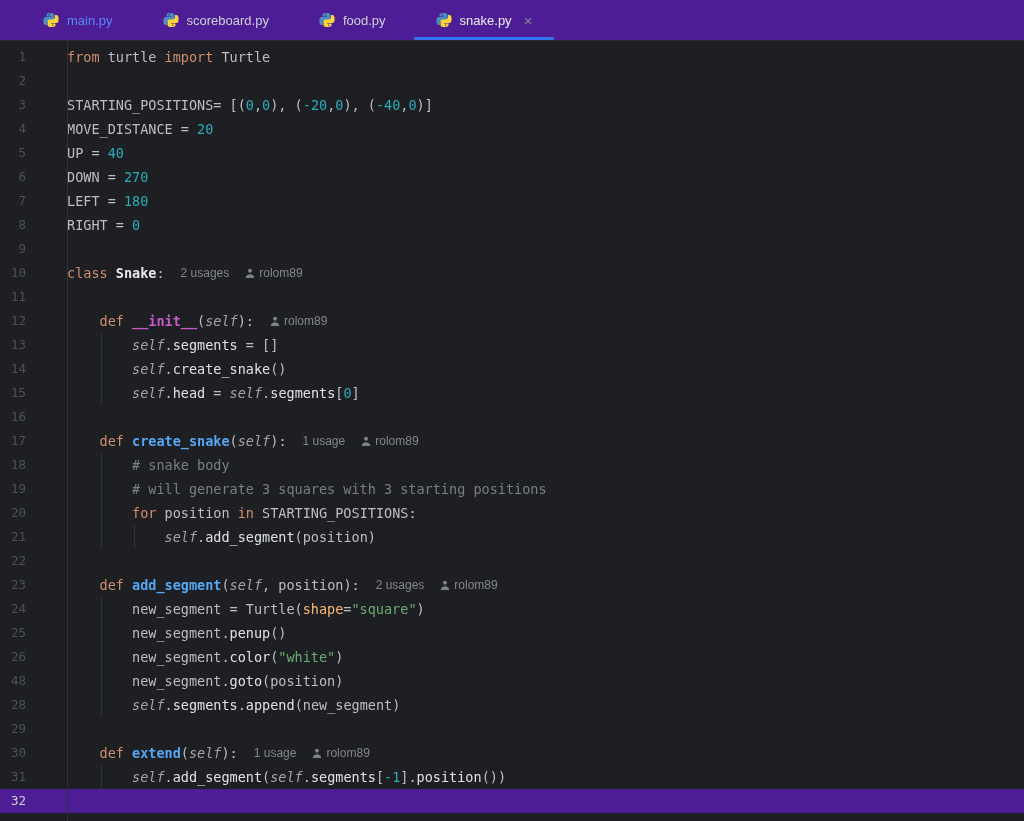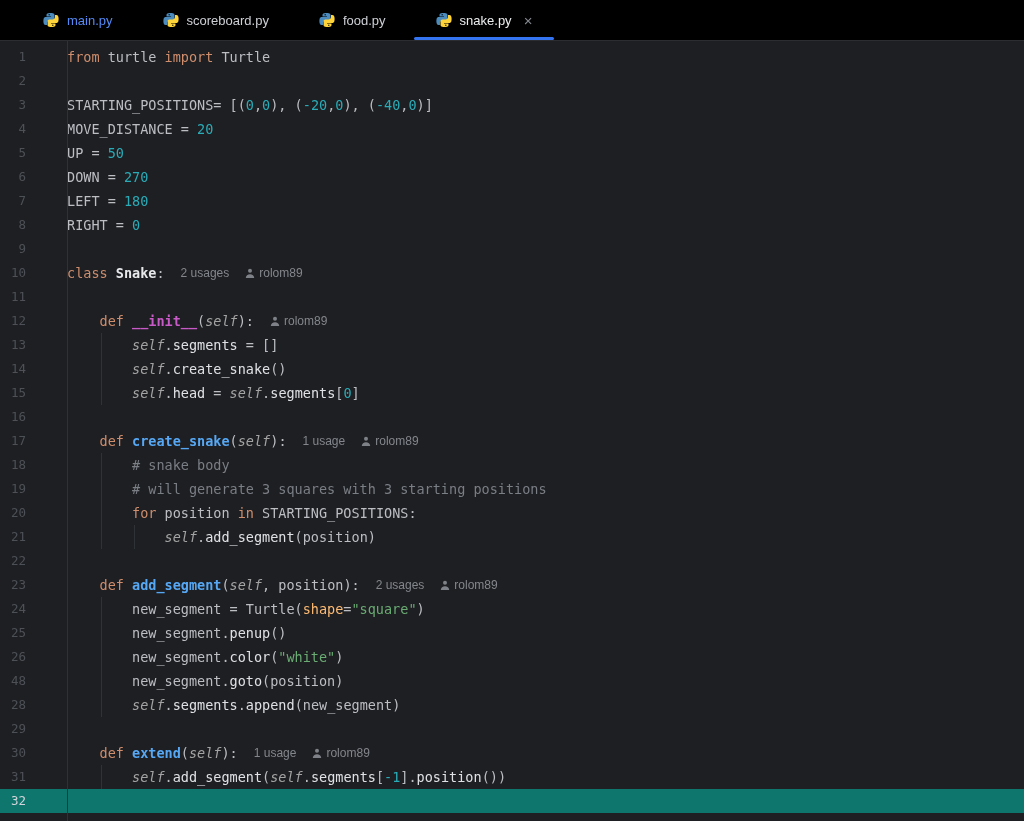--- a/index.html
+++ b/index.html
@@ -1,39 +1,39 @@
 <!DOCTYPE html>
 <html style="--accent: #3574F0;"><head>
 <meta charset="utf-8">
 <style>
   * { margin:0; padding:0; box-sizing:border-box; }
   html,body { width:1024px; height:821px; background:#1E1F22; overflow:hidden;
               font-family:"Liberation Sans", sans-serif; }
 
   
-  .tabbar { height:41px; background:#000000; border-bottom:1px solid #2B2D31;
+  .tabbar { height:41px; background:#4c1d95; border-bottom:1px solid #2B2D31;
             display:flex; align-items:stretch; padding-left:18px; }
   .tab { position:relative; display:flex; align-items:center; gap:8px;
          padding:0 25px; font-size:13px; color:#CED0D6; cursor:pointer; }
   .tab.modified { color:#548AF7; }
   .tab.active   { color:#ECEDEF; }
   .tab .underline { position:absolute; left:3px; right:3px; bottom:0; height:3px;
                     border-radius:3px; background:var(--accent,#3574F0); }
   .tab .close { color:#868A91; font-size:15px; margin-left:4px; line-height:1; }
   .tab .pyicon svg { display:block; }
 
   
   .editor { position:relative; height:780px; padding-top:4px;
             font-family:"DejaVu Sans Mono","Liberation Mono",monospace;
             font-size:13.5px; }
   .gutter-sep { position:absolute; left:67px; top:0; bottom:0; width:1px;
                 background:#2E3135; }
   .guide { position:absolute; width:1px; background:#2F3237; }
   .row { display:flex; height:24px; line-height:24px; }
-  .row.active { background:#0f766e; }
+  .row.active { background:#4c1d95; }
   .ln { flex:0 0 67px; text-align:right; padding-right:41px; color:#4D5157;
         font-size:12.5px; }
   .row.active .ln { color:#D2D5DB; }
   .code { white-space:pre; }
   .tk-sf { font-style:italic; }
   .tk-cl, .tk-fd, .tk-mg { font-weight:bold; }
   .hint { font-family:"Liberation Sans",sans-serif; font-size:12px;
           color:#83868C; margin-left:16px; white-space:nowrap; }
   .hint svg { vertical-align:-1px; margin-right:4px; }
 </style>
@@ -102,21 +102,21 @@
       <div class="row">
         <span class="ln">3</span>
         <span class="code"><span class="tk-p">STARTING_POSITIONS= [(</span><span class="tk-n">0</span><span class="tk-p">,</span><span class="tk-n">0</span><span class="tk-p">), (</span><span class="tk-n">-20</span><span class="tk-p">,</span><span class="tk-n">0</span><span class="tk-p">), (</span><span class="tk-n">-40</span><span class="tk-p">,</span><span class="tk-n">0</span><span class="tk-p">)]</span></span>
       </div>
       <div class="row">
         <span class="ln">4</span>
         <span class="code"><span class="tk-p">MOVE_DISTANCE = </span><span class="tk-n">20</span></span>
       </div>
       <div class="row">
         <span class="ln">5</span>
-        <span class="code"><span class="tk-p">UP = </span><span class="tk-n">50</span></span>
+        <span class="code"><span class="tk-p">UP = </span><span class="tk-n">40</span></span>
       </div>
       <div class="row">
         <span class="ln">6</span>
         <span class="code"><span class="tk-p">DOWN = </span><span class="tk-n">270</span></span>
       </div>
       <div class="row">
         <span class="ln">7</span>
         <span class="code"><span class="tk-p">LEFT = </span><span class="tk-n">180</span></span>
       </div>
       <div class="row">

